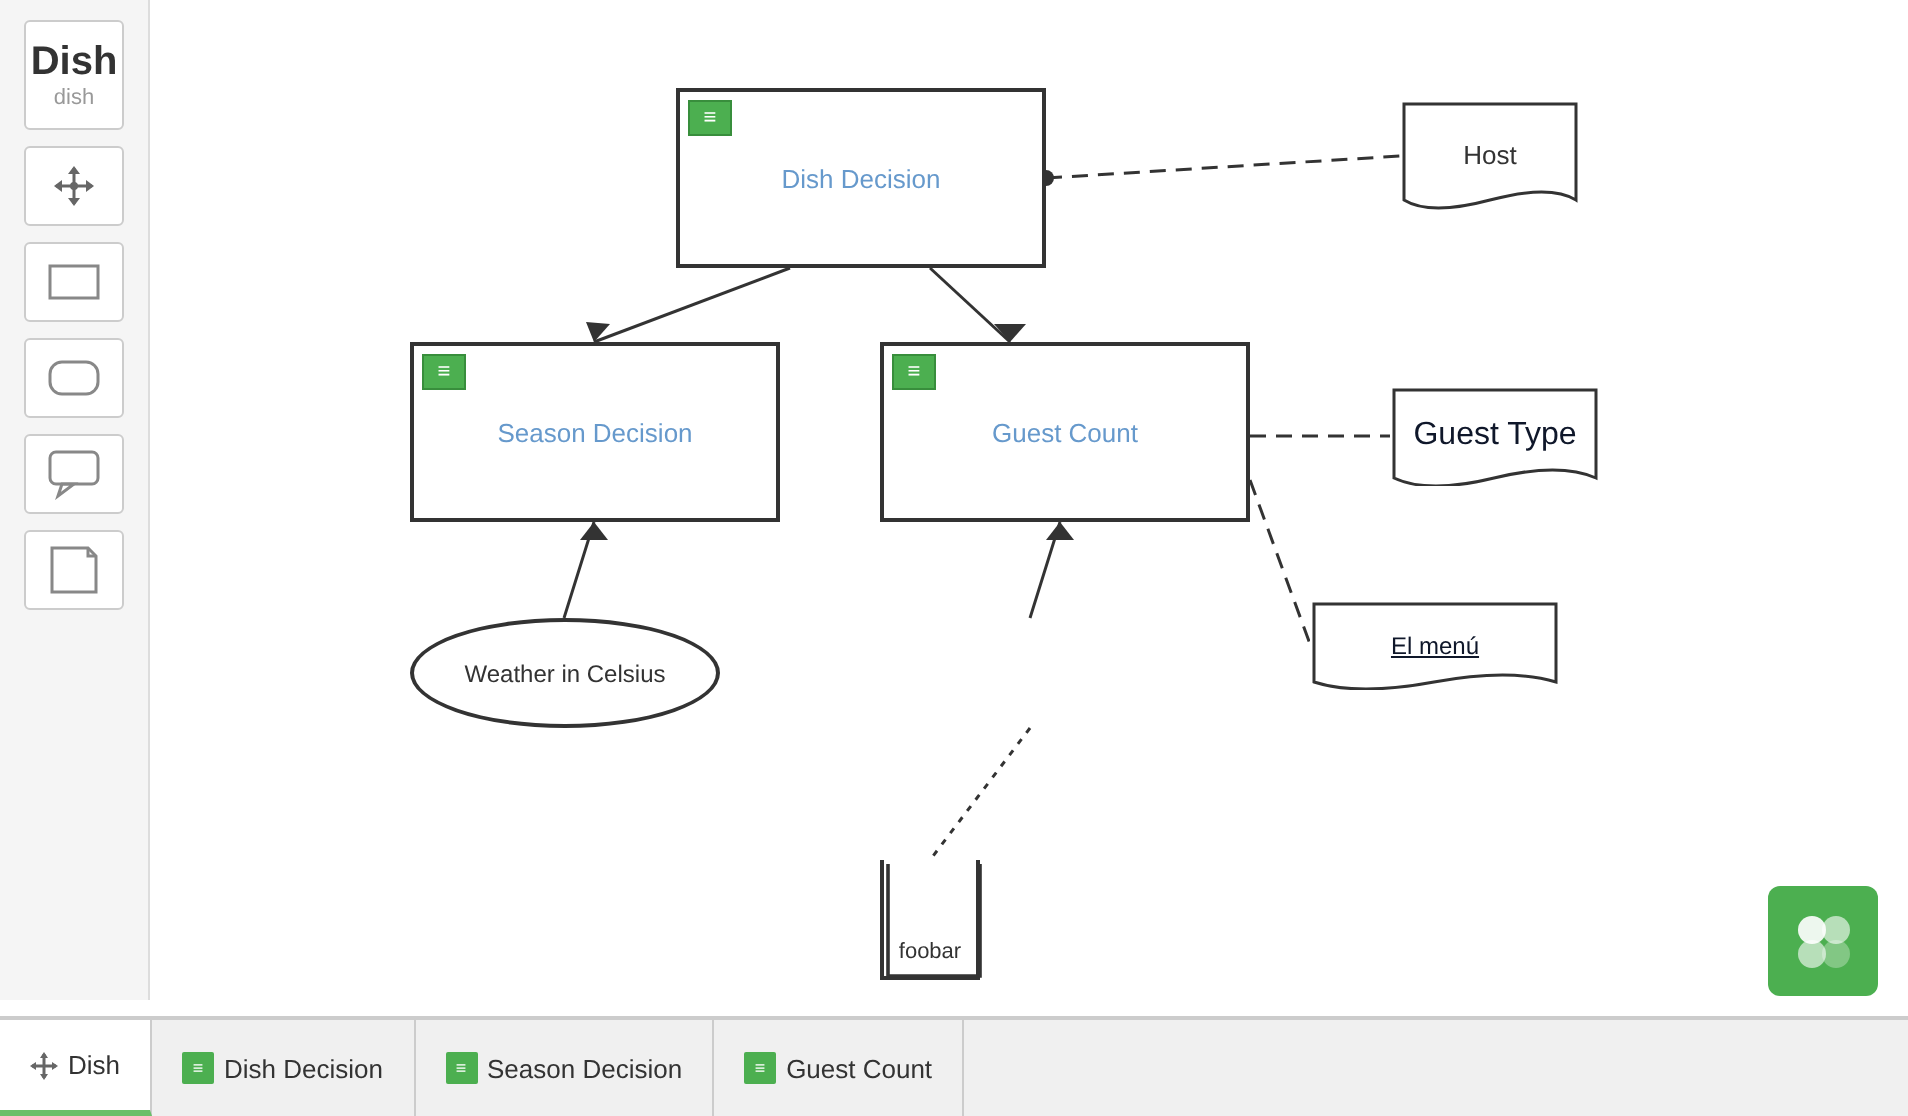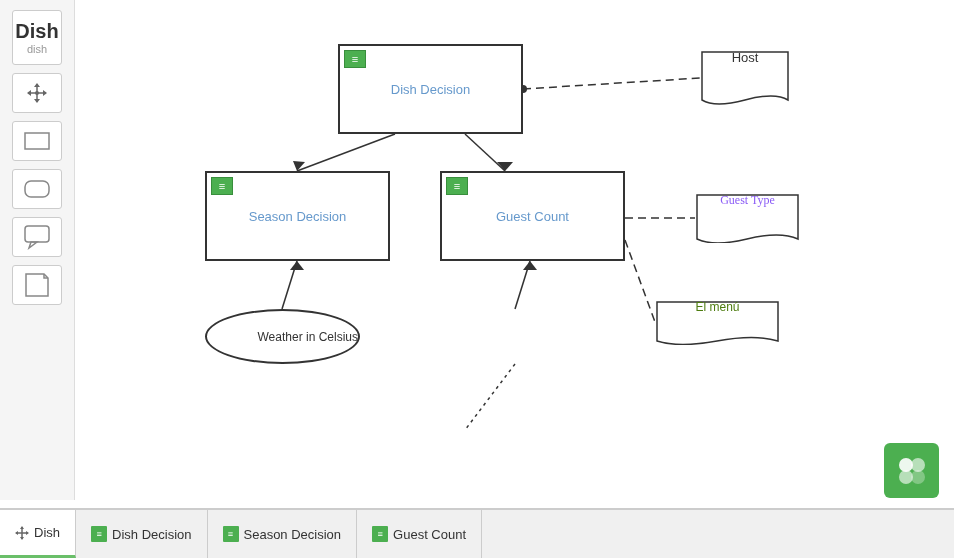--- a/index.html
+++ b/index.html
@@ -102,34 +102,34 @@
     }
 
     
     .oval-node {
       position: absolute;
       border: 2px solid #333;
       border-radius: 50%;
       background: #fff;
       display: flex;
       align-items: center;
-      justify-content: flex-end;
+      justify-content: center;
     }
     .oval-node .node-label {
       font-size: 12px;
       color: #333;
       text-align: center;
     }
 
     
     .banner-node {
       position: absolute;
       background: #fff;
       display: flex;
-      align-items: flex-start;
+      align-items: center;
       justify-content: center;
     }
 
     
     .foobar-node {
       position: absolute;
       border: 2px solid #333;
       border-top: none;
       background: #fff;
       display: flex;
@@ -298,30 +298,36 @@
         <svg width="90" height="55" viewBox="0 0 90 55">
           <path d="M2,2 L88,2 L88,45 L88,50 Q75,42 45,50 Q15,58 2,50 L2,45 Z" fill="white" stroke="#333" stroke-width="1.5"></path>
         </svg>
         <span style="position:absolute; font-size:13px; color:#333;">Host</span>
       </div>
 
       <div class="banner-node" style="left:620px; top:193px; width:105px; height:50px;">
         <svg width="105" height="50" viewBox="0 0 105 50">
           <path d="M2,2 L103,2 L103,40 L103,46 Q85,38 52,46 Q19,54 2,46 L2,40 Z" fill="white" stroke="#333" stroke-width="1.5"></path>
         </svg>
-        <span style="position:absolute; font-size:12px; color:#8b5cf6;font-family:Liberation Serif, serif;">Guest Type</span>
+        <span style="position:absolute; font-size:16px; color:#0f172a;">Guest Type</span>
       </div>
 
       <div class="banner-node" style="left:580px; top:300px; width:125px; height:45px;">
         <svg width="125" height="45" viewBox="0 0 125 45">
           <path d="M2,2 L123,2 L123,37 L123,41 Q100,34 62,41 Q24,48 2,41 L2,37 Z" fill="white" stroke="#333" stroke-width="1.5"></path>
         </svg>
-        <span style="position:absolute; font-size:12px; color:#4d7c0f;">El menú</span>
-      </div>
-
+        <span style="position:absolute; font-size:12px; color:#0f172a;text-decoration:underline;">El menú</span>
+      </div>
+
+      <div class="foobar-node" style="left:365px; top:430px; width:50px; height:60px; padding-bottom:4px;">
+        <svg width="50" height="60" style="position:absolute;top:0;left:0;">
+          <polyline points="2,2 2,58 48,58 48,2" fill="none" stroke="#333" stroke-width="1.8"></polyline>
+        </svg>
+        <span style="position:absolute; bottom:6px; font-size:11px; color:#333; z-index:1;">foobar</span>
+      </div>
 
     </div>
   </div>
 
   <div id="logo">
     <svg width="40" height="40" viewBox="0 0 40 40">
       <circle cx="14" cy="14" r="7" fill="white" opacity="0.9"></circle>
       <circle cx="26" cy="14" r="7" fill="white" opacity="0.6"></circle>
       <circle cx="14" cy="26" r="7" fill="white" opacity="0.6"></circle>
       <circle cx="26" cy="26" r="7" fill="white" opacity="0.3"></circle>

